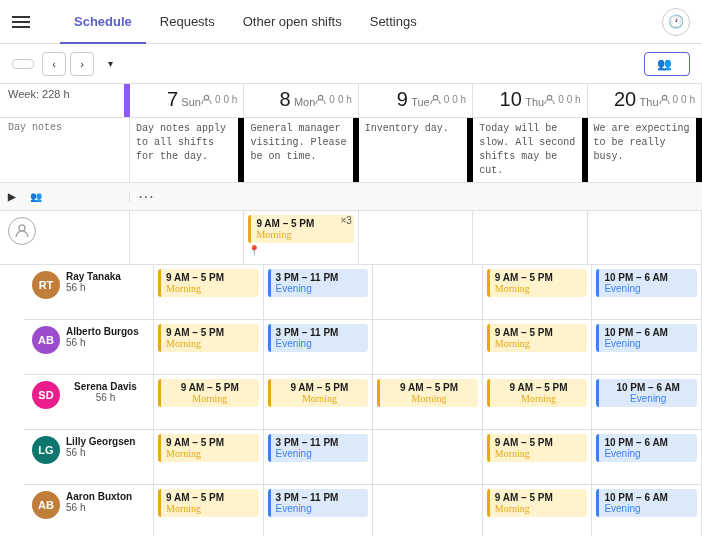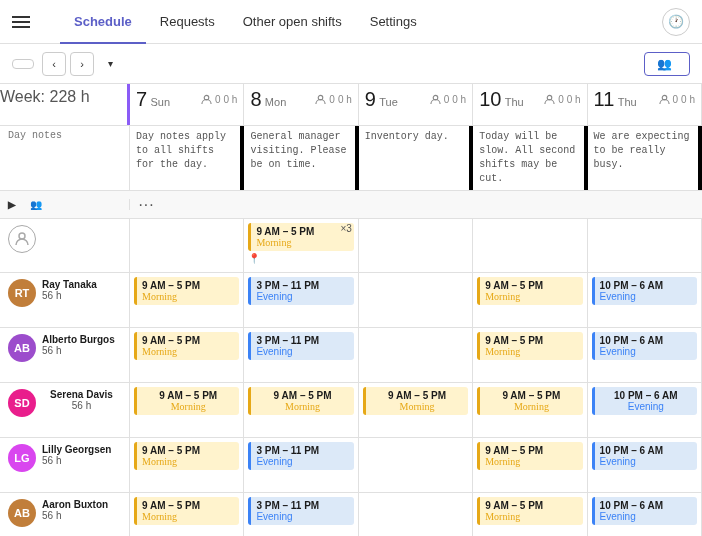--- a/index.html
+++ b/index.html
@@ -45,48 +45,48 @@
       display: flex; align-items: center; gap: 5px;
     }
 
     
     .grid-header {
       display: grid;
       grid-template-columns: 130px repeat(5, 1fr);
       border-bottom: 1px solid #e0e0e0;
     }
     .header-left {
-      padding: 4px 0; font-size: 16px; color: #555;
-      border-right: 3px solid #8b5cf6;
+      padding: 4px 8px; font-size: 11px; color: #555;
+      border-right: 6px solid #8b5cf6;
     }
     .day-header {
       padding: 4px 6px; border-right: 1px solid #e0e0e0; min-width: 0;
     }
     .day-header-top {
-      display: flex; align-items: center; justify-content: space-between; margin-bottom: 10px;
+      display: flex; align-items: center; justify-content: flex-end; margin-bottom: 2px;
     }
     .day-num { font-size: 20px; font-weight: 300; color: #1b1b1b; }
     .day-name { font-size: 11px; color: #777; }
     .day-meta { font-size: 10px; color: #888; display: flex; align-items: center; gap: 3px; }
 
     
     .group-row {
       display: grid;
       grid-template-columns: 130px repeat(5, 1fr);
       background: #f8f8f8; border-bottom: 1px solid #e0e0e0;
       height: 28px; align-items: center;
     }
     .group-label {
       padding: 0 8px; font-size: 12px; font-weight: 600; color: #333;
       display: flex; align-items: center; gap: 5px; border-right: 1px solid #e0e0e0;
     }
     .emp-row {
       display: grid;
       grid-template-columns: 130px repeat(5, 1fr);
-      border-bottom: 1px solid #e0e0e0; min-height: 54px;
+      border-bottom: 1px solid #e0e0e0; min-height: 54px; margin-left: 24px;
     }
     .emp-row.highlighted { border: 2px solid #d9534f; }
     .emp-info {
       padding: 6px 8px; display: flex; align-items: flex-start; gap: 6px;
       border-right: 1px solid #e0e0e0; min-height: 54px;
     }
     .avatar {
       width: 28px; height: 28px; border-radius: 50%; flex-shrink: 0;
       display: flex; align-items: center; justify-content: center;
       font-size: 11px; font-weight: 600; color: #fff;
@@ -136,21 +136,21 @@
     
     .notes-row {
       display: grid;
       grid-template-columns: 130px repeat(5, 1fr);
       border-bottom: 1px solid #e0e0e0;
       font-family: Liberation Mono, monospace;
     }
     .notes-left {
       padding: 4px 8px; font-size: 10px; color: #777; border-right: 1px solid #e0e0e0;
     }
-    .notes-cell { padding: 4px 6px; font-size: 10px; color: #555; border-right: 4px solid #000000; line-height: 1.4; }
+    .notes-cell { padding: 4px 6px; font-size: 10px; color: #555; border-right: 6px solid #000000; line-height: 1.4; }
   </style>
 </head>
 <body>
 
 <div class="top-nav">
   <div class="hamburger">
     <span></span>
       <span></span>
       <span></span>
   </div>
@@ -244,21 +244,21 @@
             <path d="M1 11c0-2.8 2.2-5 5-5s5 2.2 5 5" fill="none" stroke="#888" stroke-width="1.2"></path>
           </svg>
         0
         <span>0 h</span>
       </div>
     </div>
   </div>
     <div class="day-header">
     <div class="day-header-top">
       <div>
-        <span class="day-num">11</span>
+        <span class="day-num">20</span>
         <span class="day-name">Thu</span>
       </div>
       <div class="day-meta">
         <svg width="11" height="11" viewBox="0 0 12 12">
             <circle cx="6" cy="4" r="2.5" fill="none" stroke="#888" stroke-width="1.2"></circle>
             <path d="M1 11c0-2.8 2.2-5 5-5s5 2.2 5 5" fill="none" stroke="#888" stroke-width="1.2"></path>
           </svg>
         0
         <span>0 h</span>
       </div>
@@ -421,21 +421,21 @@
       </div>
       <div class="shift-cell" style="position: relative;">
         <div class="shift-block shift-evening">
           <div class="shift-time">10 PM – 6 AM</div>
           <div class="shift-label blue">Evening</div>
         </div>
       </div>
     </div>
     <div class="emp-row" style="grid-template-columns: 130px repeat(5, 1fr);">
     <div class="emp-info">
-      <div class="avatar" style="background:#d946ef;">LG</div>
+      <div class="avatar" style="background:#0f766e;">LG</div>
       <div class="emp-details">
         <div class="emp-name">Lilly Georgsen</div>
 
         <div class="emp-hours">56 h</div>
       </div>
     </div>
   <div class="shift-cell" style="position: relative;">
         <div class="shift-block shift-morning">
           <div class="shift-time">9 AM – 5 PM</div>
           <div class="shift-label orange">Morning</div>

